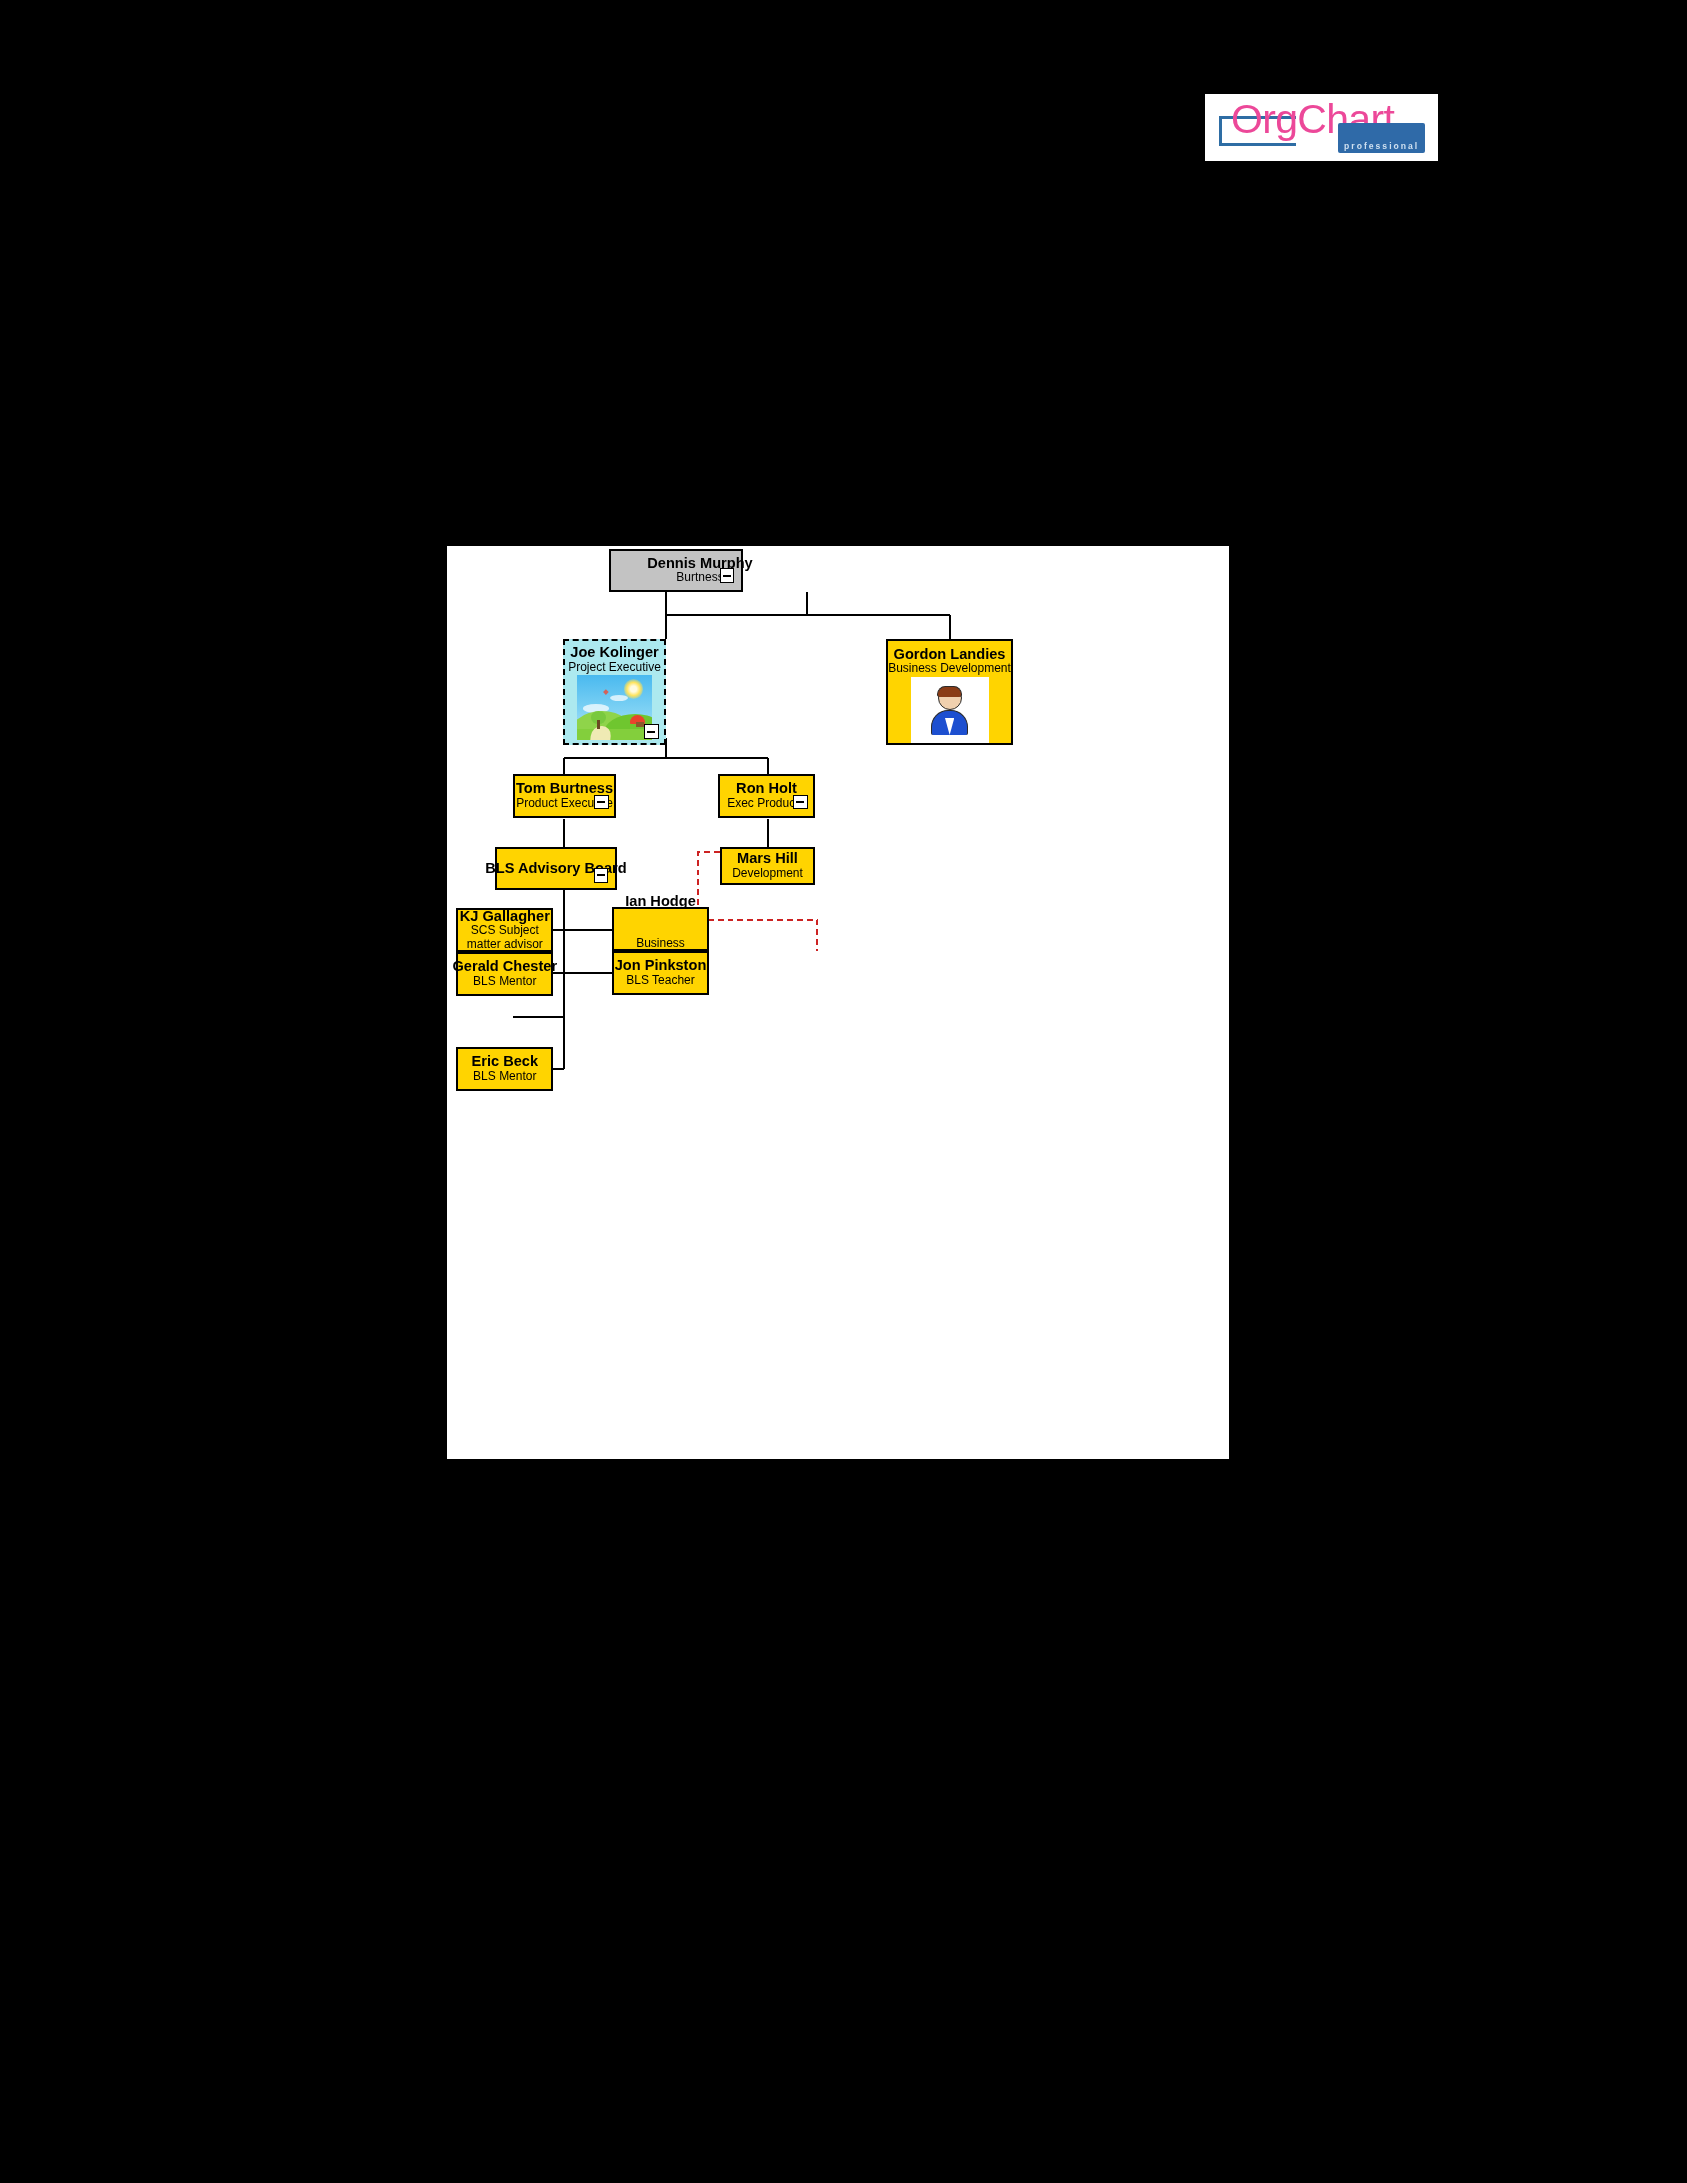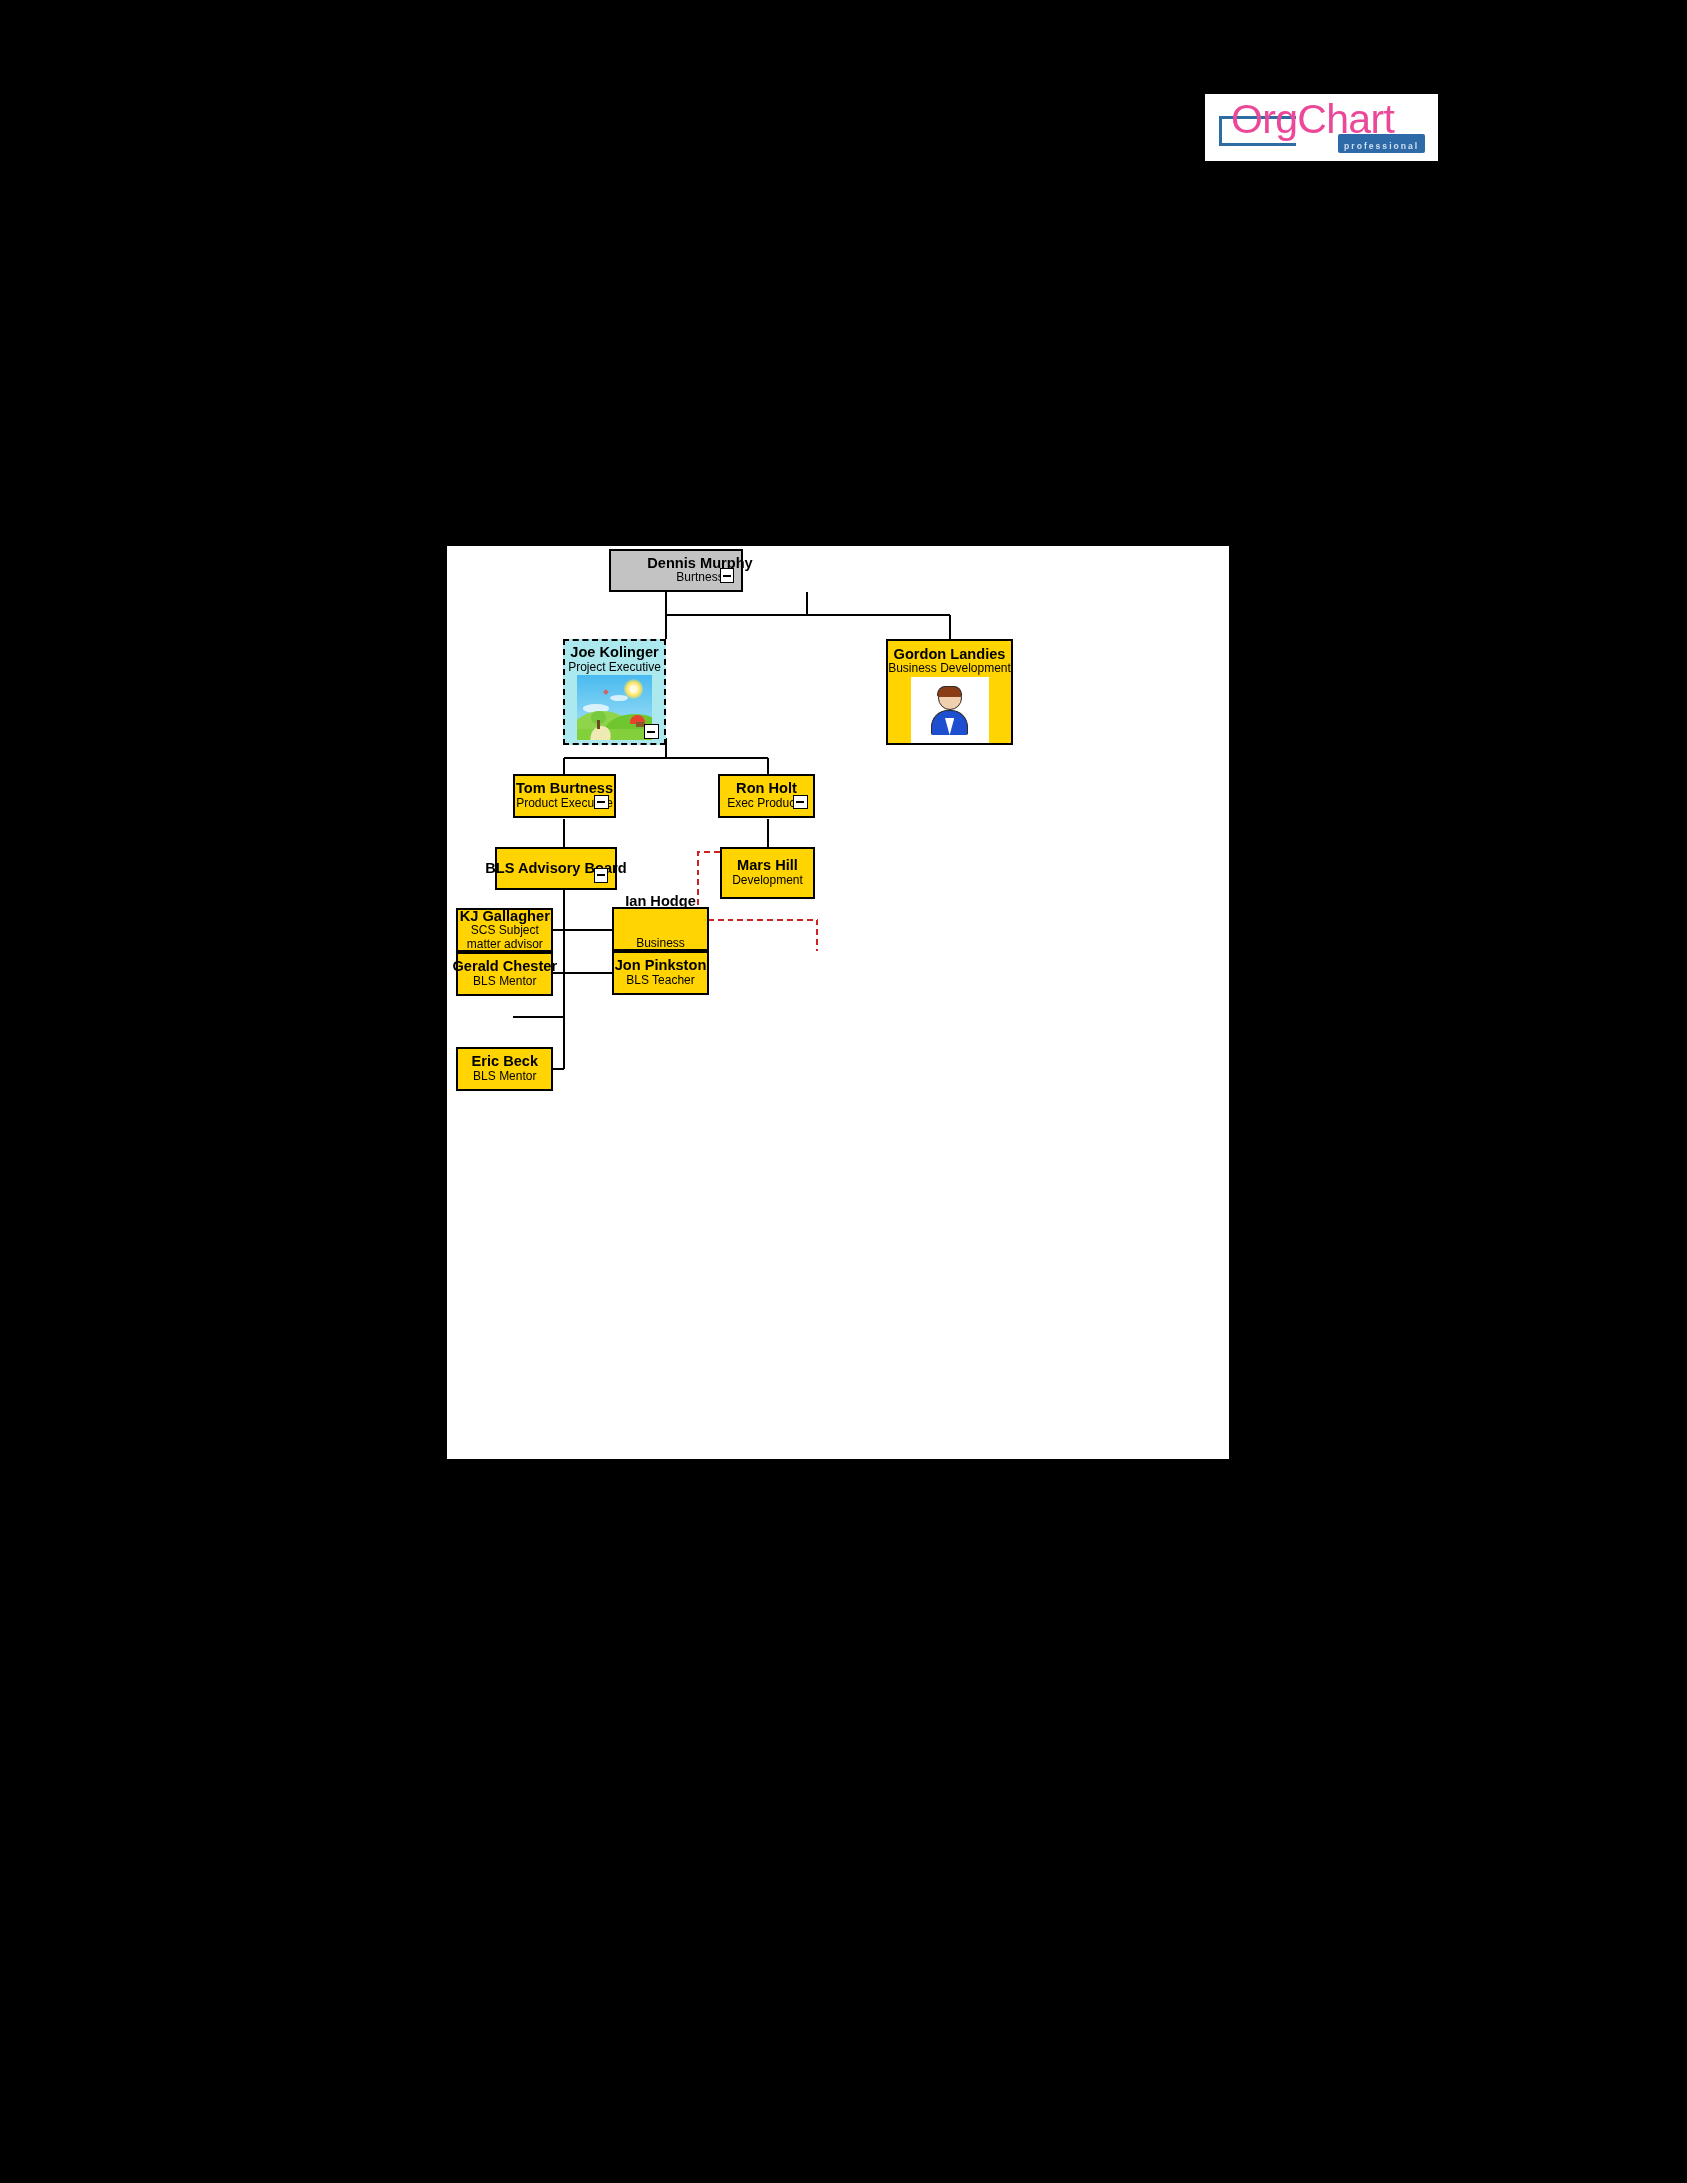--- a/index.html
+++ b/index.html
@@ -58,21 +58,21 @@
   }
   #logo-sub {
     position: absolute;
     right: 1.3px;
     bottom: 2.6px;
     background: #2f6aa8;
     color: #cfe0f0;
     font-size: 8.6px;
     font-weight: bold;
     letter-spacing: 2px;
-    padding: 7px 6px 2px 6px;
+    padding: 18px 6px 2px 6px;
     border-radius: 2px;
     white-space: nowrap;
   }
 
   
   #canvas {
     position: absolute;
     left: 447px;
     top: 546px;
     width: 782px;
@@ -417,21 +417,21 @@
       </div>
   </div>
 
   <div class="node" style="left:48px; top:301px; width:122px; height:43px;">
     <div class="nm">BLS Advisory Board</div>
     <div class="minus" style="right:6.6px; bottom:5.3px;">
         <i></i>
       </div>
   </div>
 
-  <div class="node" style="left:273px; top:301px; width:95px; height:52px;">
+  <div class="node" style="left:273px; top:301px; width:95px; height:38px;">
     <div class="nm">Mars Hill</div>
     <div class="ti">Development</div>
   </div>
 
   <div class="node" style="left:9.3px; top:362px; width:97px; height:44px;">
     <div class="nm">KJ Gallagher</div>
     <div class="ti" style="max-width:87px;">SCS Subject matter advisor</div>
   </div>
 
   <div class="node" style="left:165px; top:361px; width:97px; height:44px;gap:28px;">

